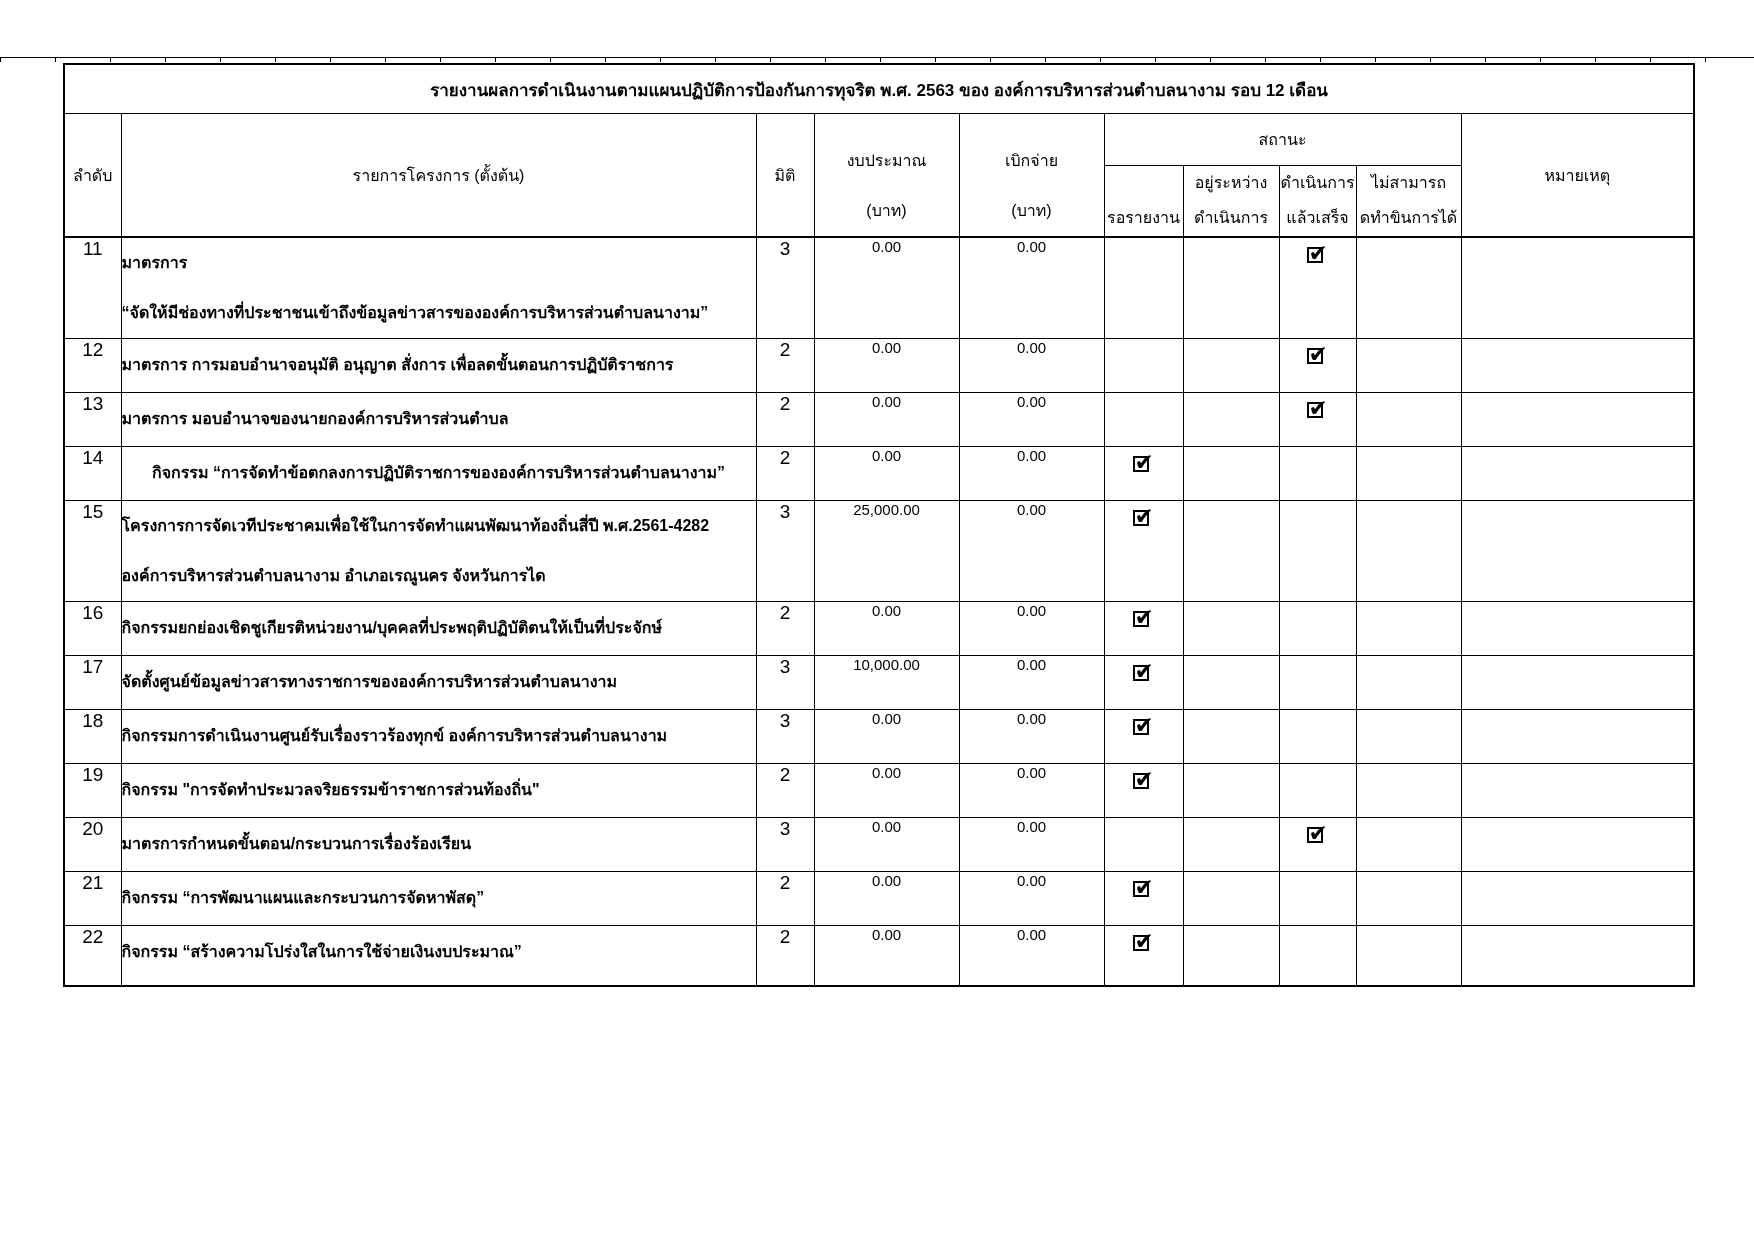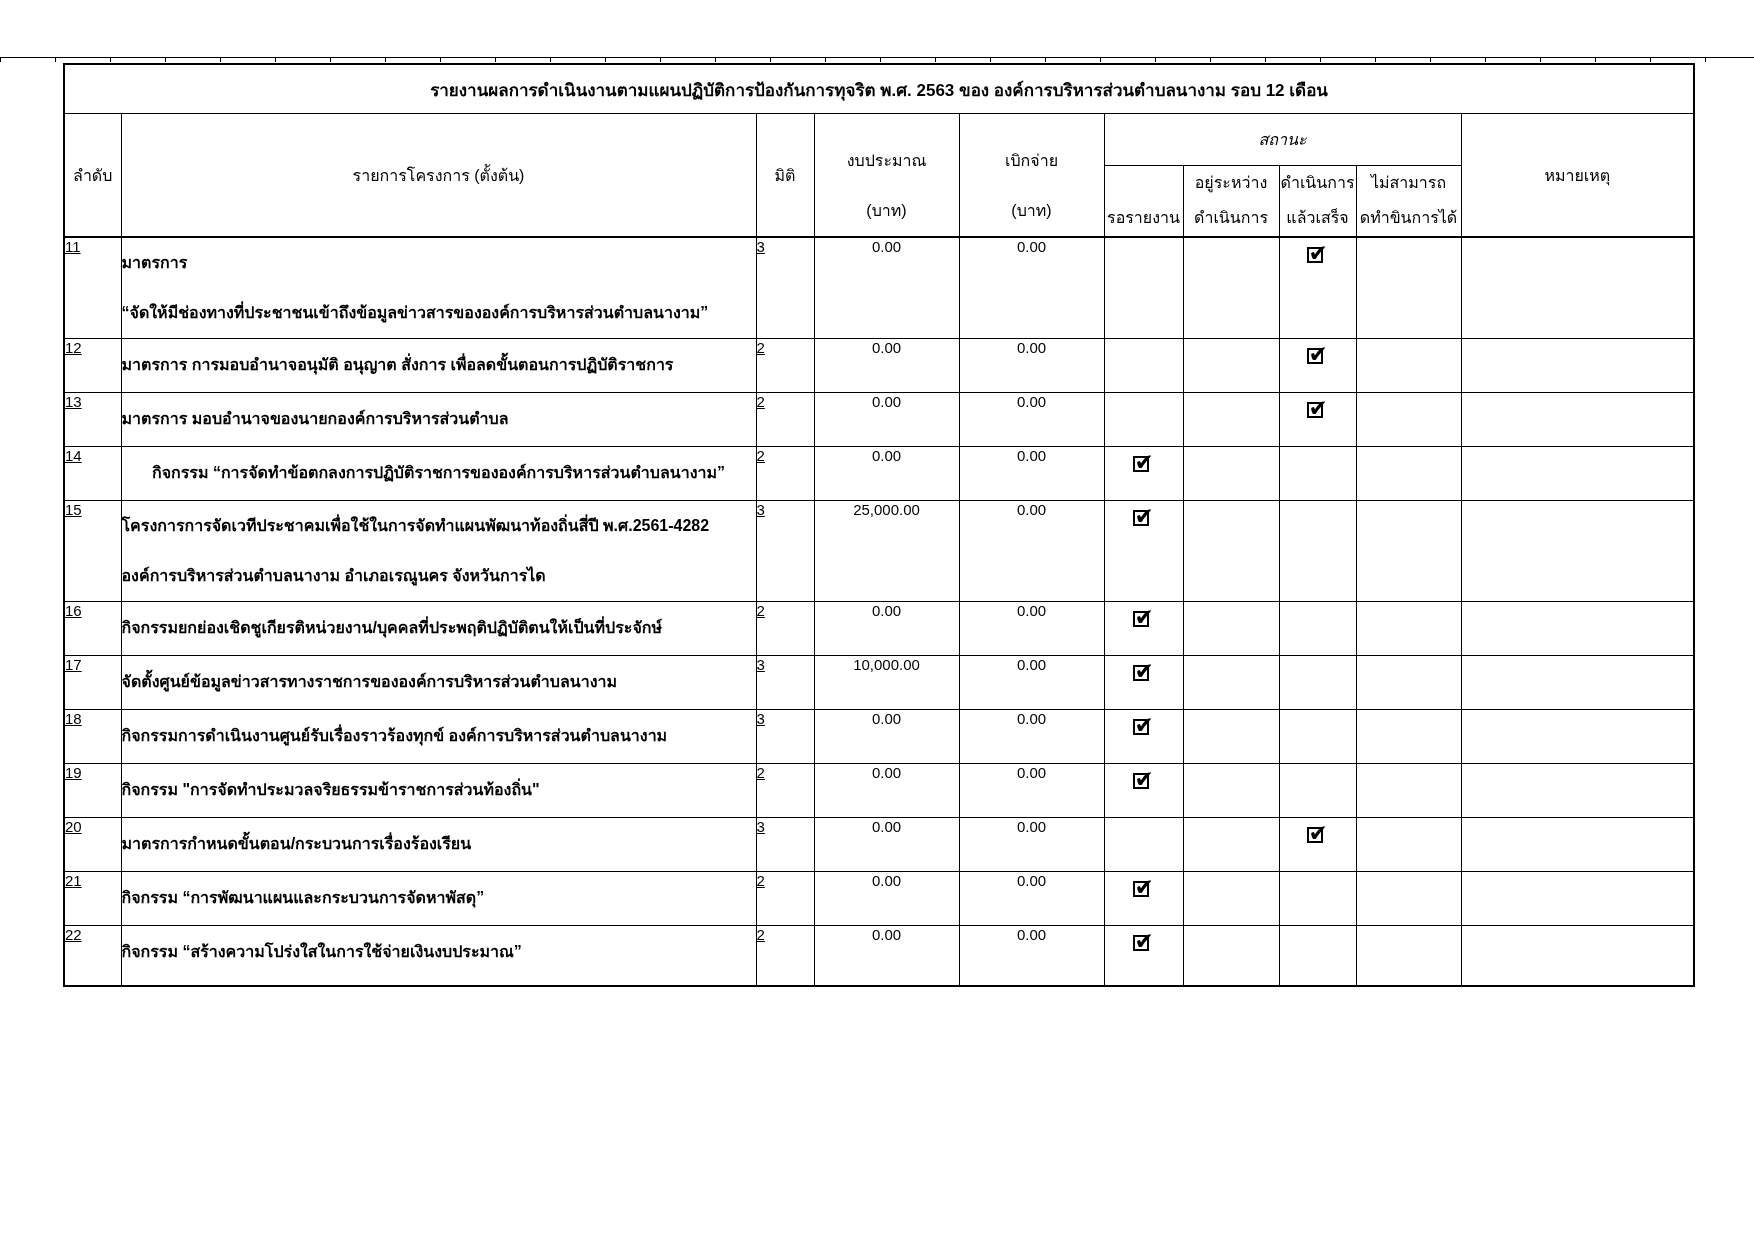--- a/index.html
+++ b/index.html
@@ -42,31 +42,31 @@
     font-weight:bold;
     font-size:17px;
   }
   
   tr.head-1 td{font-size:16px;text-align:center;}
   tr.head-1{height:52px;}
   tr.head-2{height:62px;}
   td.h-span{vertical-align:middle;}
   td.h-two{vertical-align:bottom;}
   td.h-two div{line-height:50px;}
-  td.h-status{vertical-align:middle;font-style:italic;}
+  td.h-status{vertical-align:middle;}
   tr.head-2 td{
     font-size:16px;text-align:center;vertical-align:bottom;
   }
   tr.head-2 td div{line-height:33px;padding-bottom:2px;}
   tr.head-2 td, tr.head-1 td.h-span, tr.head-1 td.h-two{
     border-bottom:2.5px solid #000;
   }
   
   td.c-no, td.c-dim{
-    text-align:left;vertical-align:top;padding-top:15px;font-size:15px;text-decoration:underline;
+    text-align:center;vertical-align:top;padding-top:15px;font-size:19px;
   }
   td.c-project{
     vertical-align:top;padding-left:12px;padding-top:2px;font-size:16px;
   }
   td.c-project .pline{white-space:nowrap;font-weight:bold;}
   td.c-money{
     text-align:center;vertical-align:top;padding-top:15px;padding-right:13px;font-size:15px;
   }
   td.c-status{
     text-align:center;vertical-align:top;padding-top:6px;

